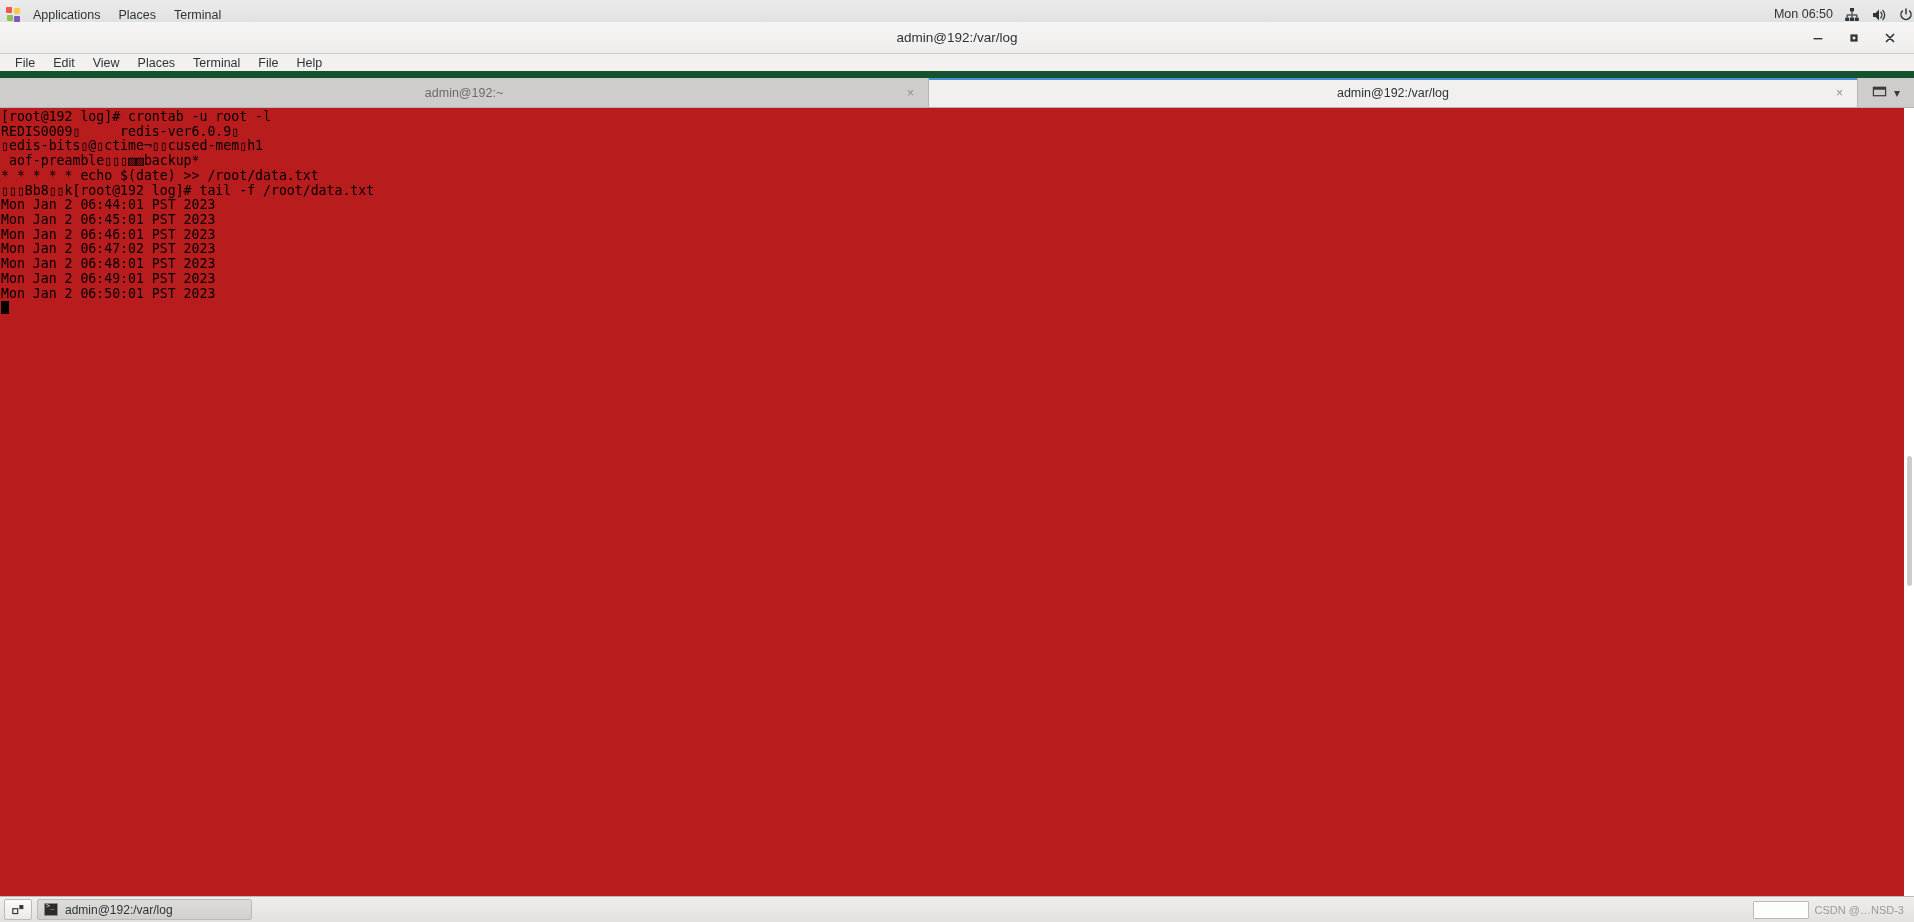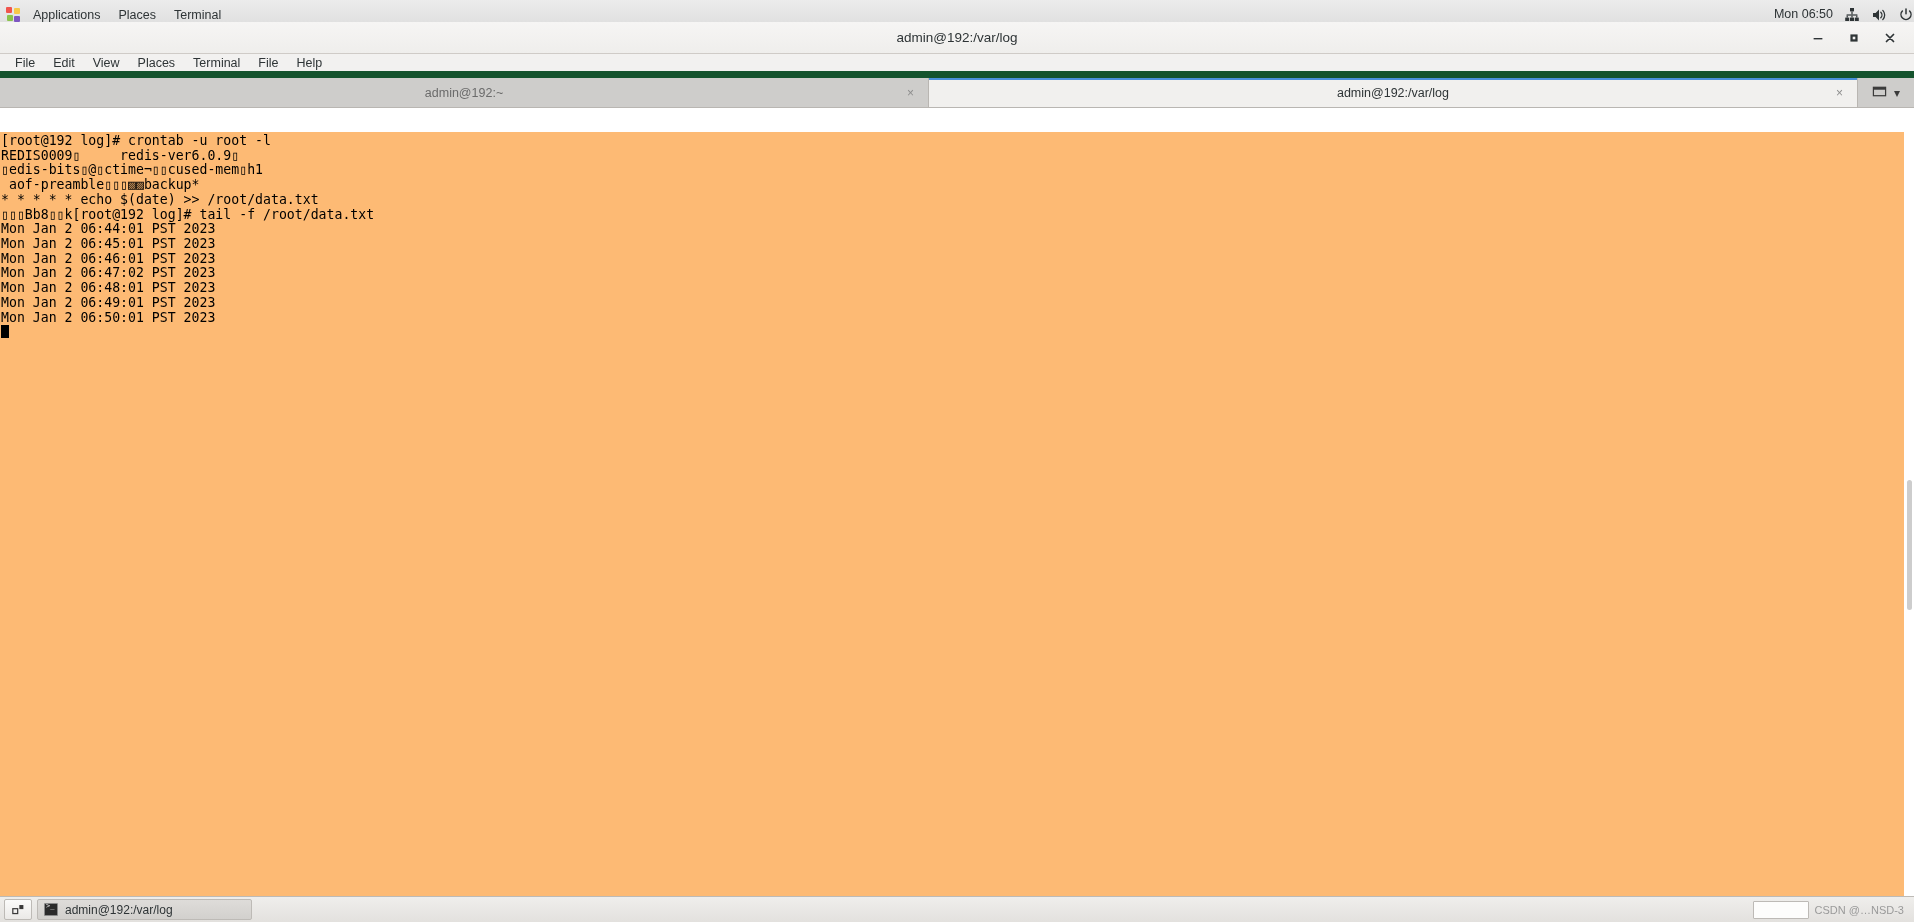--- a/index.html
+++ b/index.html
@@ -84,23 +84,22 @@
     font-size: 12px; color: #8d8d8d; line-height: 1;
   }
   #tab-tools {
     width: 56px; display: flex; align-items: center; justify-content: center;
     gap: 7px; background: #cecdcb;
   }
   #tab-tools .t-ico { font-size: 12px; color: #3a3a3a; }
 
   
   #screen {
-    flex: 1 1 auto; background: #fdba74; position: relative; overflow: hidden;
+    flex: 1 1 auto; background: #b91c1c; position: relative; overflow: hidden;
     padding: 2px 8px 0 1px;
-    margin-top: 24px;
   }
   #term-lines {
     font-family: "DejaVu Sans Mono", "Liberation Mono", monospace;
     font-size: 13.2px; line-height: 14.72px; color: #000000;
     white-space: pre; letter-spacing: 0px;
   }
   #cursor {
     display: inline-block; width: 8px; height: 13px; background: #000000;
     vertical-align: -2px;
   }

